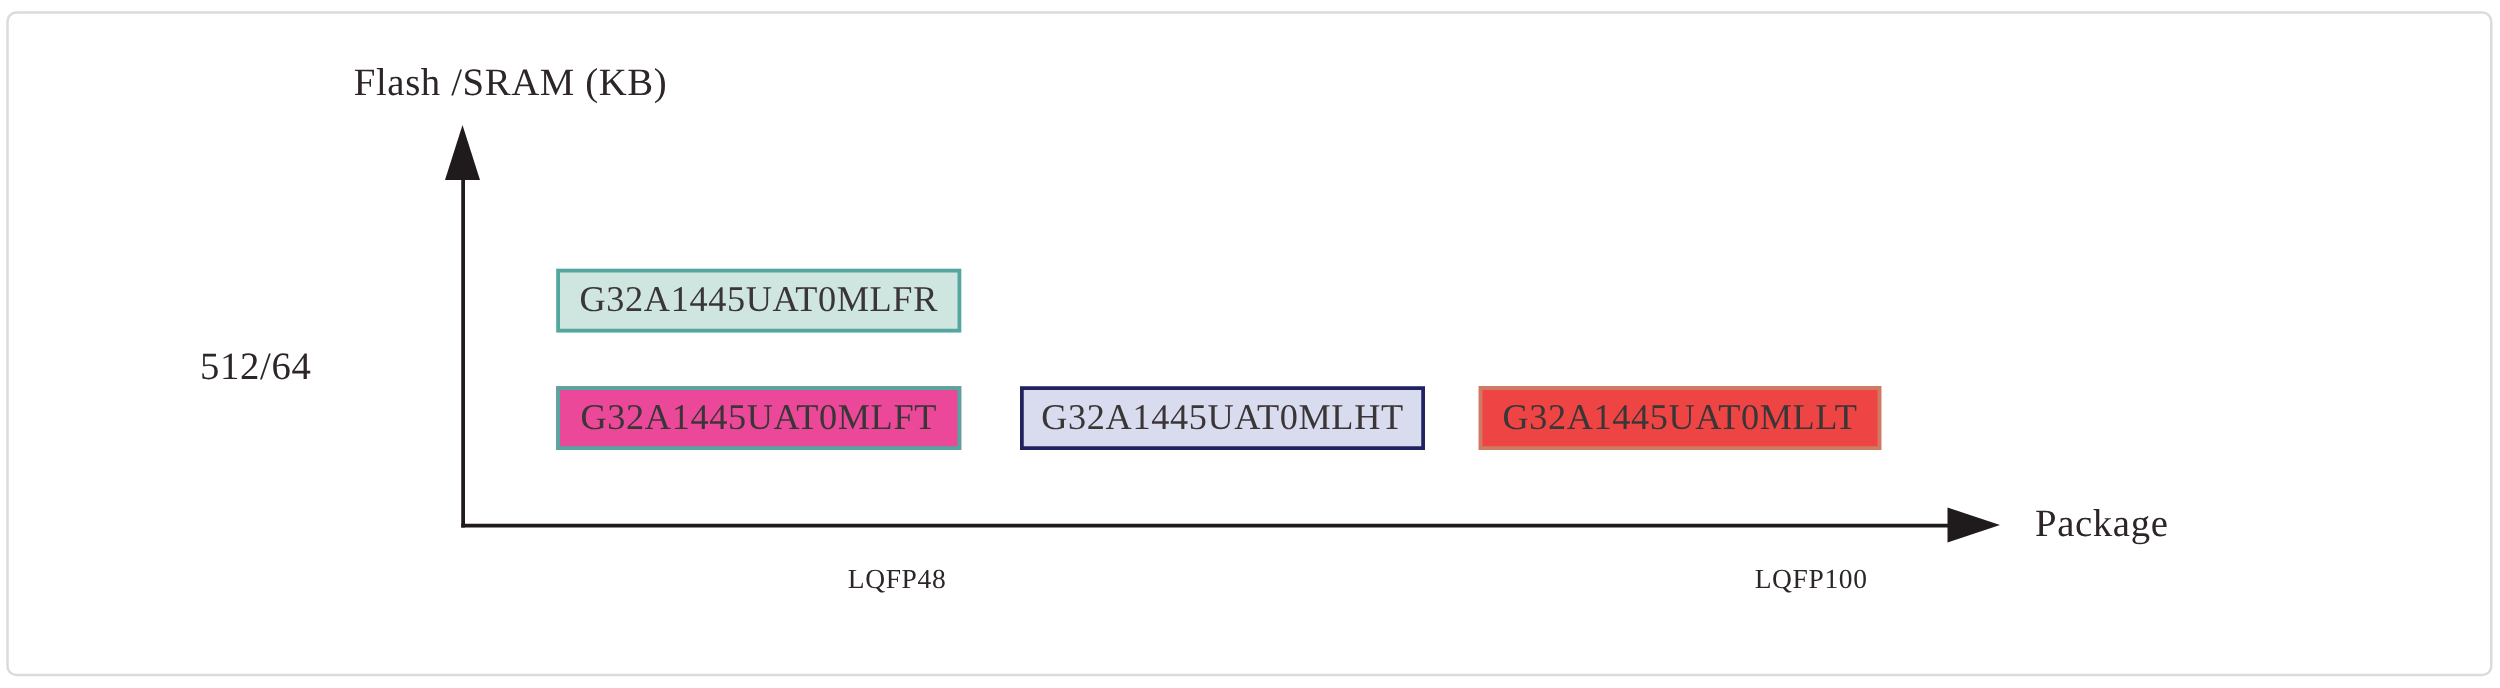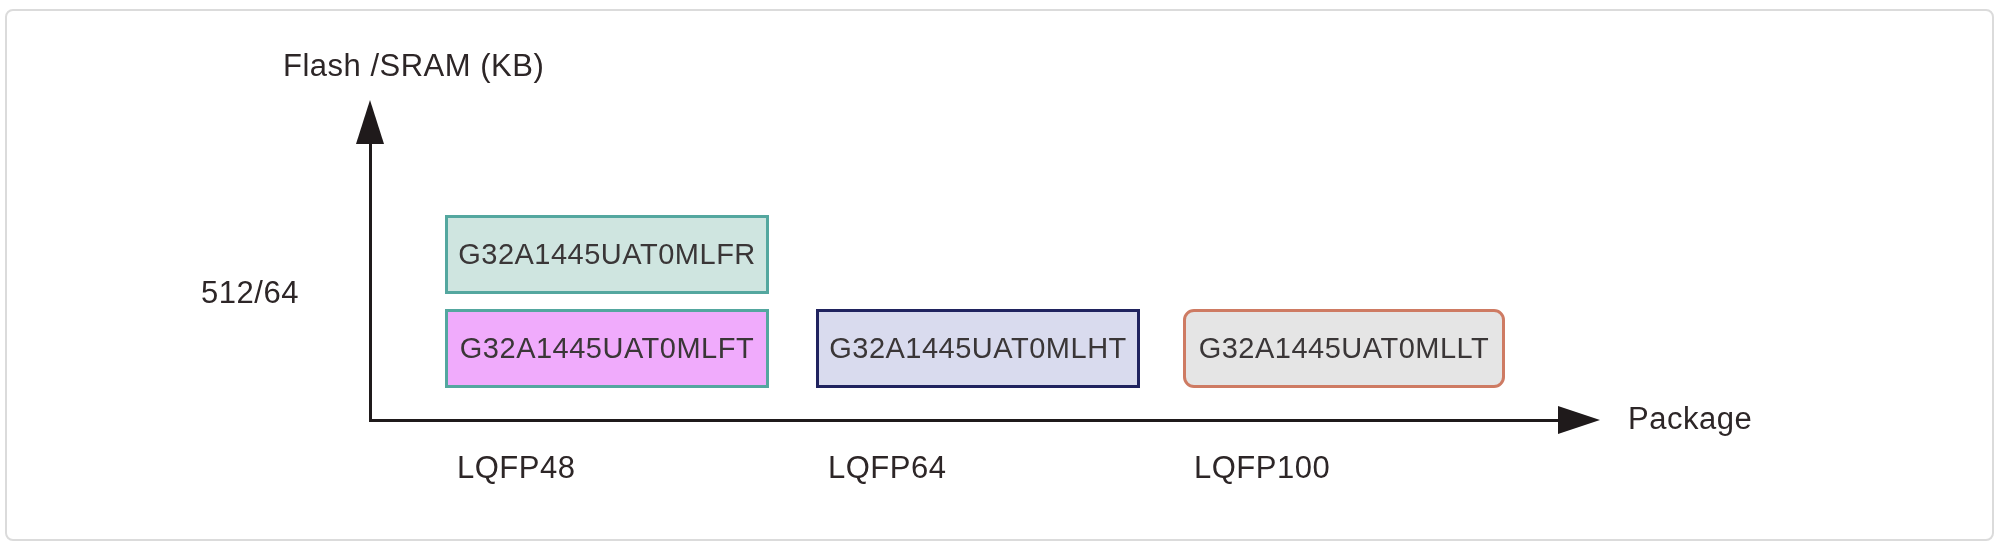--- a/index.html
+++ b/index.html
@@ -1,21 +1,21 @@
 <!DOCTYPE html>
 <html><head>
 <meta charset="utf-8">
 <style>
   html, body { margin: 0; padding: 0; background: #ffffff; }
   .stage {
     position: relative;
     width: 2000px;
     height: 550px;
     background: #ffffff;
-    font-family: Liberation Sans, sans-serif;
+    font-family: Liberation Serif, serif;
     color: #2d2627;
     overflow: hidden;
   }
   .frame {
     position: absolute;
     left: 5px; top: 9px; right: 6px; bottom: 9px;
     border: 2px solid #dbdbdb;
     border-radius: 8px;
   }
   .axis-title {
@@ -51,49 +51,49 @@
     left: 1558px; top: 406px;
     width: 0; height: 0;
     border-top: 14.5px solid transparent;
     border-bottom: 14.5px solid transparent;
     border-left: 42px solid #1f1a1b;
   }
   .y-tick {
     position: absolute;
     left: 160px; top: 275px;
     width: 180px;
-    text-align: center;
+    text-align: left;
     font-size: 31px;
     font-weight: 500;
     letter-spacing: 0.5px;
   }
   .x-label {
     position: absolute;
     left: 1628px; top: 401px;
     font-size: 31px;
     font-weight: 500;
     letter-spacing: 0.5px;
     white-space: nowrap;
     text-align: center;
   }
   .x-tick {
     position: absolute;
     top: 450px;
     width: 300px;
-    text-align: left;
-    font-size: 31px;
+    text-align: right;
+    font-size: 22px;
     font-weight: 500;
     letter-spacing: 0.5px;
   }
   .x-tick.c1 { left: 457px; }
   .x-tick.c2 { left: 828px; }
   .x-tick.c3 { left: 1194px; }
   .part-box {
     position: absolute;
-    height: 79px;
+    height: 51px;
     box-sizing: border-box;
     border: 3px solid #000;
     display: flex;
     align-items: center;
     justify-content: center;
     font-size: 29px;
     font-weight: 500;
     letter-spacing: 0.5px;
     color: #3a3637;
     white-space: nowrap;
@@ -117,25 +117,24 @@
   <div class="y-axis-line"></div>
 
   <div class="x-axis-line"></div>
   <div class="x-arrowhead"></div>
 
   <div class="y-tick">512/64</div>
 
   <div class="x-label">Package</div>
 
   <div class="x-tick c1">LQFP48</div>
-  <div class="x-tick c2">LQFP64</div>
   <div class="x-tick c3">LQFP100</div>
 
   <div class="part-box r1 col1" style="background-color: rgb(207, 229, 224); border-color: rgb(84, 167, 159);">G32A1445UAT0MLFR</div>
 
 
-  <div class="part-box r2 col1" style="background-color: #f0abfc; border-color: rgb(84, 167, 159);">G32A1445UAT0MLFT</div>
+  <div class="part-box r2 col1" style="background-color: #ec4899; border-color: rgb(84, 167, 159);">G32A1445UAT0MLFT</div>
 
   <div class="part-box r2 col2" style="background-color: rgb(217, 219, 238); border-color: rgb(32, 35, 95);">G32A1445UAT0MLHT</div>
 
-  <div class="part-box r2 col3" style="background-color: #e5e5e5; border-color: rgb(206, 123, 99); border-radius: 11px;">G32A1445UAT0MLLT</div>
+  <div class="part-box r2 col3" style="background-color: #ef4444; border-color: rgb(206, 123, 99);">G32A1445UAT0MLLT</div>
 
 </div>
 
 </body></html>

